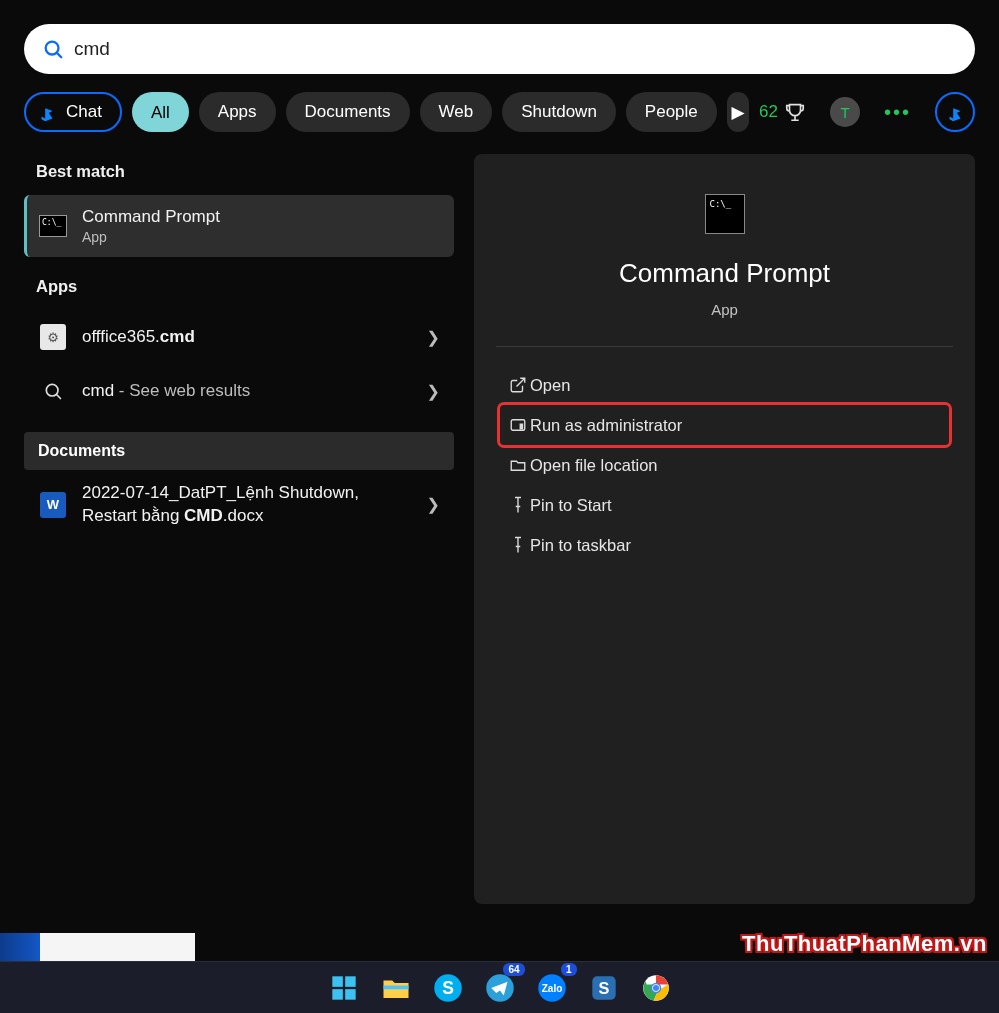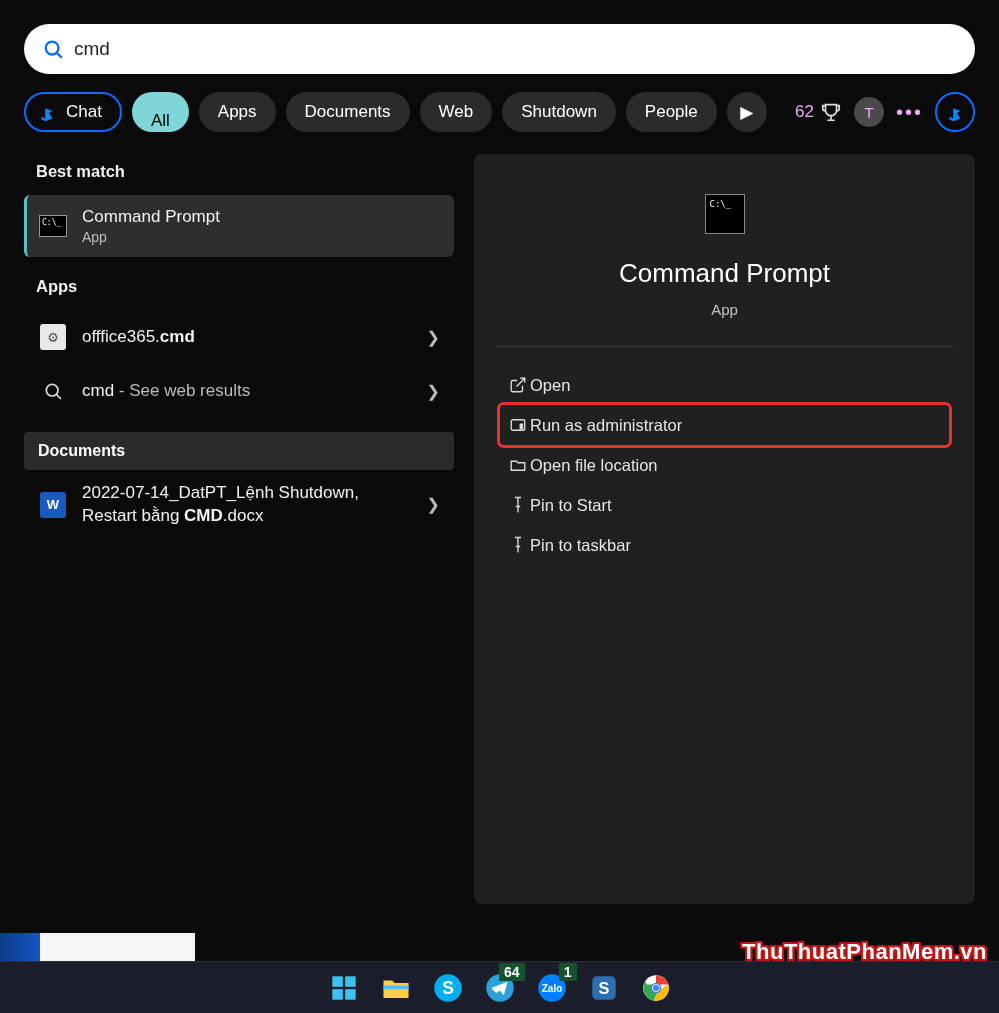--- a/index.html
+++ b/index.html
@@ -36,21 +36,21 @@
   display: flex;
   align-items: center;
   gap: 10px;
   margin-top: 18px;
 }
 .pill {
   border-radius: 22px;
   height: 40px;
   display: flex;
   align-items: center;
-  padding: 0 18px;
+  padding: 8px 18px;
   font-size: 17px;
   color: #fff;
   background: #2b2b2b;
   border: 1px solid transparent;
 }
 .pill.chat {
   background: transparent;
   border: 2px solid #0a6cff;
   color: #fff;
   padding-left: 10px;
@@ -60,22 +60,22 @@
 .pill.active {
   background: #7fd5d8;
   color: #000;
   align-items: flex-end;
 }
 .pill.play { width: 40px; justify-content: center; padding: 0; }
 .right-icons {
   margin-left: auto;
   display: flex;
   align-items: center;
-  gap: 12px;
-  color: #f0abfc;
+  gap: 24px;
+  color: #22c55e;
 }
 .rewards { display: flex; align-items: center; gap: 6px; font-size: 17px; }
 .avatar {
   width: 30px; height: 30px;
   border-radius: 50%;
   background: #4a4a4a;
   display: flex;
   align-items: center;
   justify-content: center;
   font-size: 15px;
@@ -200,21 +200,21 @@
 .tb-icon {
   width: 42px; height: 42px;
   display: flex;
   align-items: center;
   justify-content: center;
   border-radius: 4px;
 }
 .watermark {
   position: absolute;
   right: 12px;
-  bottom: 48px;
+  bottom: 56px;
   font-size: 22px;
   font-weight: 800;
   color: #fff;
   text-shadow:
     -2px -2px 0 #c01717, 2px -2px 0 #c01717,
     -2px 2px 0 #c01717, 2px 2px 0 #c01717,
     -2px 0 0 #c01717, 2px 0 0 #c01717,
     0 -2px 0 #c01717, 0 2px 0 #c01717;
   letter-spacing: 0.5px;
 }
@@ -223,24 +223,24 @@
   left: 0; bottom: 52px;
   width: 195px; height: 28px;
   display: flex;
 }
 .bg-partial .w1 { width: 40px; background: linear-gradient(90deg,#0d3b8c,#1457c5); }
 .bg-partial .w2 { flex:1; background:#f5f5f5; color:#111; font-size:14px; display:flex; align-items:center; padding-left:8px; font-family:monospace;}
 
 .badge {
   position: absolute;
   top: -4px; right: -4px;
-  background: #14532d;
-  color: #fff;
-  font-size: 14px;
-  border-radius: 0;
+  background: #1d4ed8;
+  color: #fff;
+  font-size: 10px;
+  border-radius: 6px;
   padding: 1px 5px;
   font-weight: 600;
 }
 .tb-rel { position: relative; }
 .cmd-icon {
   width:28px;height:22px;background:#000;border:1px solid #999;
   color:#fff;font-size:8px;font-family:monospace;padding:2px;
 }
 .gear-icon-sm {
   width:26px;height:26px;background:#e8e8e8;border-radius:3px;

